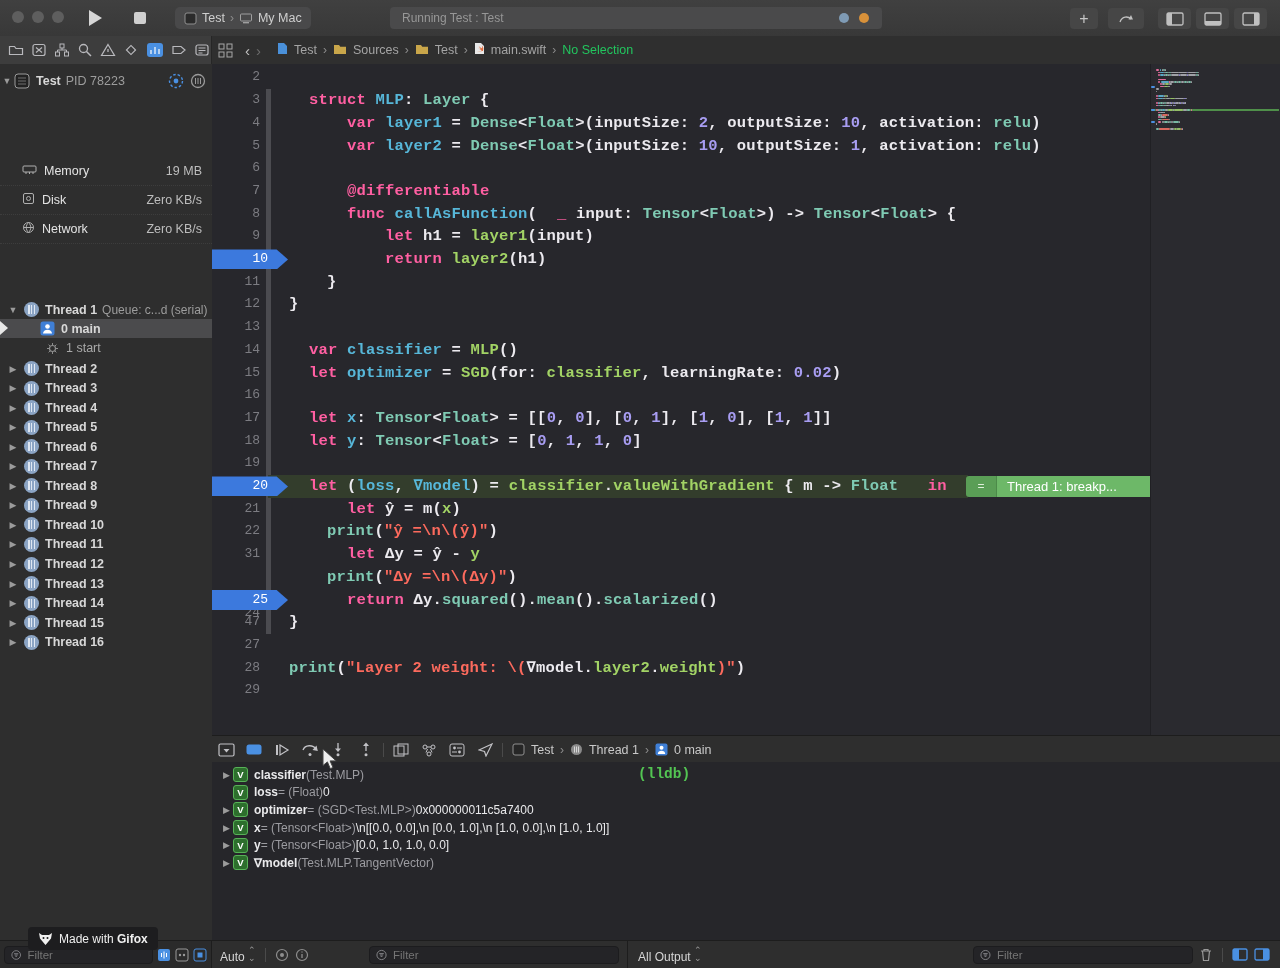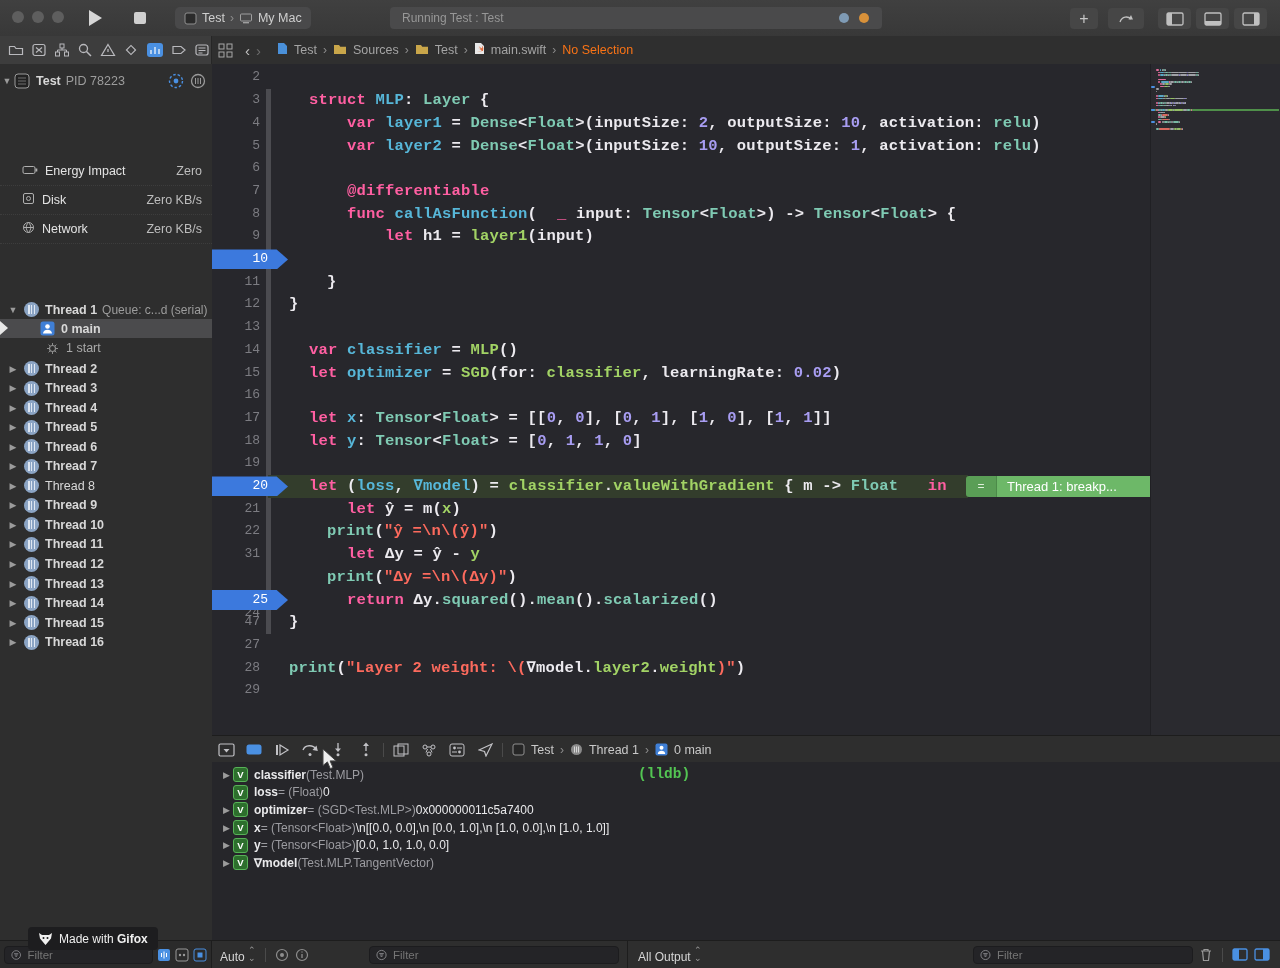--- a/index.html
+++ b/index.html
@@ -9,21 +9,21 @@
   .titlebar{left:0;top:0;width:1280px;height:36px;background:linear-gradient(#404040,#383838);border-bottom:1px solid #232323;}
   .tlight{position:absolute;top:11px;width:12px;height:12px;border-radius:50%;background:#5e5e5e;}
   .chip{position:absolute;top:7px;height:22px;background:#49494a;border-radius:5px;display:flex;align-items:center;gap:5px;padding:0 9px;color:#cfcfcf;font-size:12.5px;}
   .chev{color:#8b8b8b;font-size:12px;}
   .activity{position:absolute;left:390px;top:7px;width:492px;height:22px;background:#4a4a4b;border-radius:4px;color:#979797;font-size:12px;line-height:22px;padding-left:12px;box-sizing:border-box;}
   .tbtn{position:absolute;top:8px;height:21px;background:#464646;border-radius:4px;display:flex;align-items:center;justify-content:center;color:#c6c6c6;}
   
   .toolbar2{left:0;top:36px;width:1280px;height:28px;background:#2f2f2f;border-bottom:1px solid #202020;}
   .toolbar2-left{position:absolute;left:0;top:0;width:212px;height:28px;background:#3d3d3d;border-right:1px solid #262626;display:flex;align-items:center;gap:7px;padding-left:8px;box-sizing:border-box;}
   .jumpbar{position:absolute;left:218px;top:0;height:28px;display:flex;align-items:center;gap:6px;color:#a4a4a4;font-size:12.5px;}
-  .jumpbar .dim{color:#f97316;text-align:center;}
+  .jumpbar .dim{color:#22c55e;text-align:center;}
   
   .navigator{left:0;top:64px;width:212px;height:876px;background:#2e2e2e;border-right:1px solid #1e1e1e;}
   .nrow{position:absolute;left:0;width:212px;font-size:12.5px;color:#d8d8d8;display:flex;align-items:center;}
   .gaugerow{height:28px;border-bottom:1px dotted #3d3d3d;display:flex;align-items:center;color:#e3e3e3;font-size:12.5px;}
   .gaugeval{margin-left:auto;padding-right:10px;color:#bdbdbd;}
   .disc{width:14px;text-align:center;color:#9b9b9b;font-size:9px;flex:0 0 14px;}
   .threadicon{width:15px;height:15px;border-radius:50%;background:#8ba4c4;flex:0 0 15px;position:relative;margin-right:6px;}
   .threadicon i{position:absolute;top:3px;width:1.6px;height:9px;background:#dfe7f2;}
   .selrow{background:#4b4b4d;}
   .framept{position:absolute;left:0;top:2px;width:0;height:0;border-left:8px solid #e8e8e8;border-top:7px solid transparent;border-bottom:7px solid transparent;}
@@ -237,26 +237,26 @@
             <circle cx="8" cy="8" r="2.4" fill="#4a90e2"></circle>
           </svg>
         <svg class="ic" width="16" height="16" viewBox="0 0 16 16">
             <circle cx="8" cy="8" r="6.5" fill="none" stroke="#9a9a9a" stroke-width="1.3"></circle>
             <path d="M5.5 5v6M8 5v6M10.5 5v6" stroke="#9a9a9a"></path>
           </svg>
       </span>
     </div>
     <div id="gauges" style="position:absolute;left:0;top:93px;width:212px">
         <div class="gaugerow" style="padding-left: 22px;">
-          <span class="ic" style="margin-right: 7px;"><svg width="16" height="10" viewBox="0 0 16 10">
-              <rect x="1" y="1.5" width="12" height="7" rx="1.5" fill="none" stroke="#b0b0b0"></rect>
-              <rect x="13.5" y="3.5" width="1.8" height="3" fill="#b0b0b0"></rect>
+          <span class="ic" style="margin-right: 7px;"><svg width="15" height="11" viewBox="0 0 15 11">
+              <rect x="1" y="2" width="13" height="6" rx="1" fill="none" stroke="#b0b0b0"></rect>
+              <path d="M4 8v2M7.5 8v2M11 8v2" stroke="#b0b0b0"></path>
             </svg></span>
-          <span>Energy Impact</span>
-          <span class="gaugeval">Zero</span>
+          <span>Memory</span>
+          <span class="gaugeval">19 MB</span>
         </div>
         <div class="gaugerow" style="padding-left: 22px;">
           <span class="ic" style="margin-right: 7px;"><svg width="13" height="13" viewBox="0 0 13 13">
               <rect x="1.5" y="1.5" width="10" height="10" rx="1.5" fill="none" stroke="#b0b0b0"></rect>
               <circle cx="6.5" cy="6.5" r="2" fill="none" stroke="#b0b0b0"></circle>
             </svg></span>
           <span>Disk</span>
           <span class="gaugeval">Zero KB/s</span>
         </div>
         <div class="gaugerow" style="padding-left: 22px;">
@@ -351,21 +351,21 @@
           </span>
           <span style="font-weight:bold">Thread 7</span>
         </div>
         <div class="nrow" style="top: 412.3px; height: 19px;">
           <span class="disc" style="padding-left:6px">▶</span>
           <span class="threadicon" style="margin-left:4px">
             <i style="left:4px"></i>
             <i style="left:6.8px"></i>
             <i style="left:9.6px"></i>
           </span>
-          <span style="font-weight:normal">Thread 8</span>
+          <span style="font-weight:bold">Thread 8</span>
         </div>
         <div class="nrow" style="top: 431.85px; height: 19px;">
           <span class="disc" style="padding-left:6px">▶</span>
           <span class="threadicon" style="margin-left:4px">
             <i style="left:4px"></i>
             <i style="left:6.8px"></i>
             <i style="left:9.6px"></i>
           </span>
           <span style="font-weight:bold">Thread 9</span>
         </div>
@@ -448,20 +448,21 @@
       <div class="codeline" style="top: 134.5px;"><span class="tk-p">    </span><span class="tk-k">var</span><span class="tk-p"> </span><span class="tk-d">layer2</span><span class="tk-p"> = </span><span class="tk-t">Dense</span><span class="tk-p">&lt;</span><span class="tk-t">Float</span><span class="tk-p">&gt;(inputSize: </span><span class="tk-n">10</span><span class="tk-p">, outputSize: </span><span class="tk-n">1</span><span class="tk-p">, activation: </span><span class="tk-t">relu</span><span class="tk-p">)</span></div>
       <div class="lnum" style="top: 157.2px;">6</div>
       <div class="codeline" style="top: 157.2px;"></div>
       <div class="lnum" style="top: 179.9px;">7</div>
       <div class="codeline" style="top: 179.9px;"><span class="tk-p">    </span><span class="tk-k">@differentiable</span></div>
       <div class="lnum" style="top: 202.6px;">8</div>
       <div class="codeline" style="top: 202.6px;"><span class="tk-p">    </span><span class="tk-k">func</span><span class="tk-p"> </span><span class="tk-d">callAsFunction</span><span class="tk-p">(</span><span class="tk-k">_</span><span class="tk-p"> input: </span><span class="tk-t">Tensor</span><span class="tk-p">&lt;</span><span class="tk-t">Float</span><span class="tk-p">&gt;) -&gt; </span><span class="tk-t">Tensor</span><span class="tk-p">&lt;</span><span class="tk-t">Float</span><span class="tk-p">&gt; {</span></div>
       <div class="lnum" style="top: 225.3px;">9</div>
       <div class="codeline" style="top: 225.3px;"><span class="tk-p">        </span><span class="tk-k">let</span><span class="tk-p"> h1 = </span><span class="tk-g">layer1</span><span class="tk-p">(input)</span></div>
       <div class="bpmark" style="top: 249.4px;">10</div>
+      <div class="codeline" style="top: 248px;"><span class="tk-p">        </span><span class="tk-k">return</span><span class="tk-p"> </span><span class="tk-g">layer2</span><span class="tk-p">(h1)</span></div>
       <div class="lnum" style="top: 270.7px;">11</div>
       <div class="codeline" style="top: 270.7px;"><span class="tk-p">    }</span></div>
       <div class="lnum" style="top: 293.4px;">12</div>
       <div class="codeline" style="top: 293.4px;"><span class="tk-p">}</span></div>
       <div class="lnum" style="top: 316.1px;">13</div>
       <div class="codeline" style="top: 316.1px;"></div>
       <div class="lnum" style="top: 338.8px;">14</div>
       <div class="codeline" style="top: 338.8px;"><span class="tk-k">var</span><span class="tk-p"> </span><span class="tk-d">classifier</span><span class="tk-p"> = </span><span class="tk-g">MLP</span><span class="tk-p">()</span></div>
       <div class="lnum" style="top: 361.5px;">15</div>
       <div class="codeline" style="top: 361.5px;"><span class="tk-k">let</span><span class="tk-p"> </span><span class="tk-d">optimizer</span><span class="tk-p"> = </span><span class="tk-g">SGD</span><span class="tk-p">(for: </span><span class="tk-g">classifier</span><span class="tk-p">, learningRate: </span><span class="tk-n">0.02</span><span class="tk-p">)</span></div>

